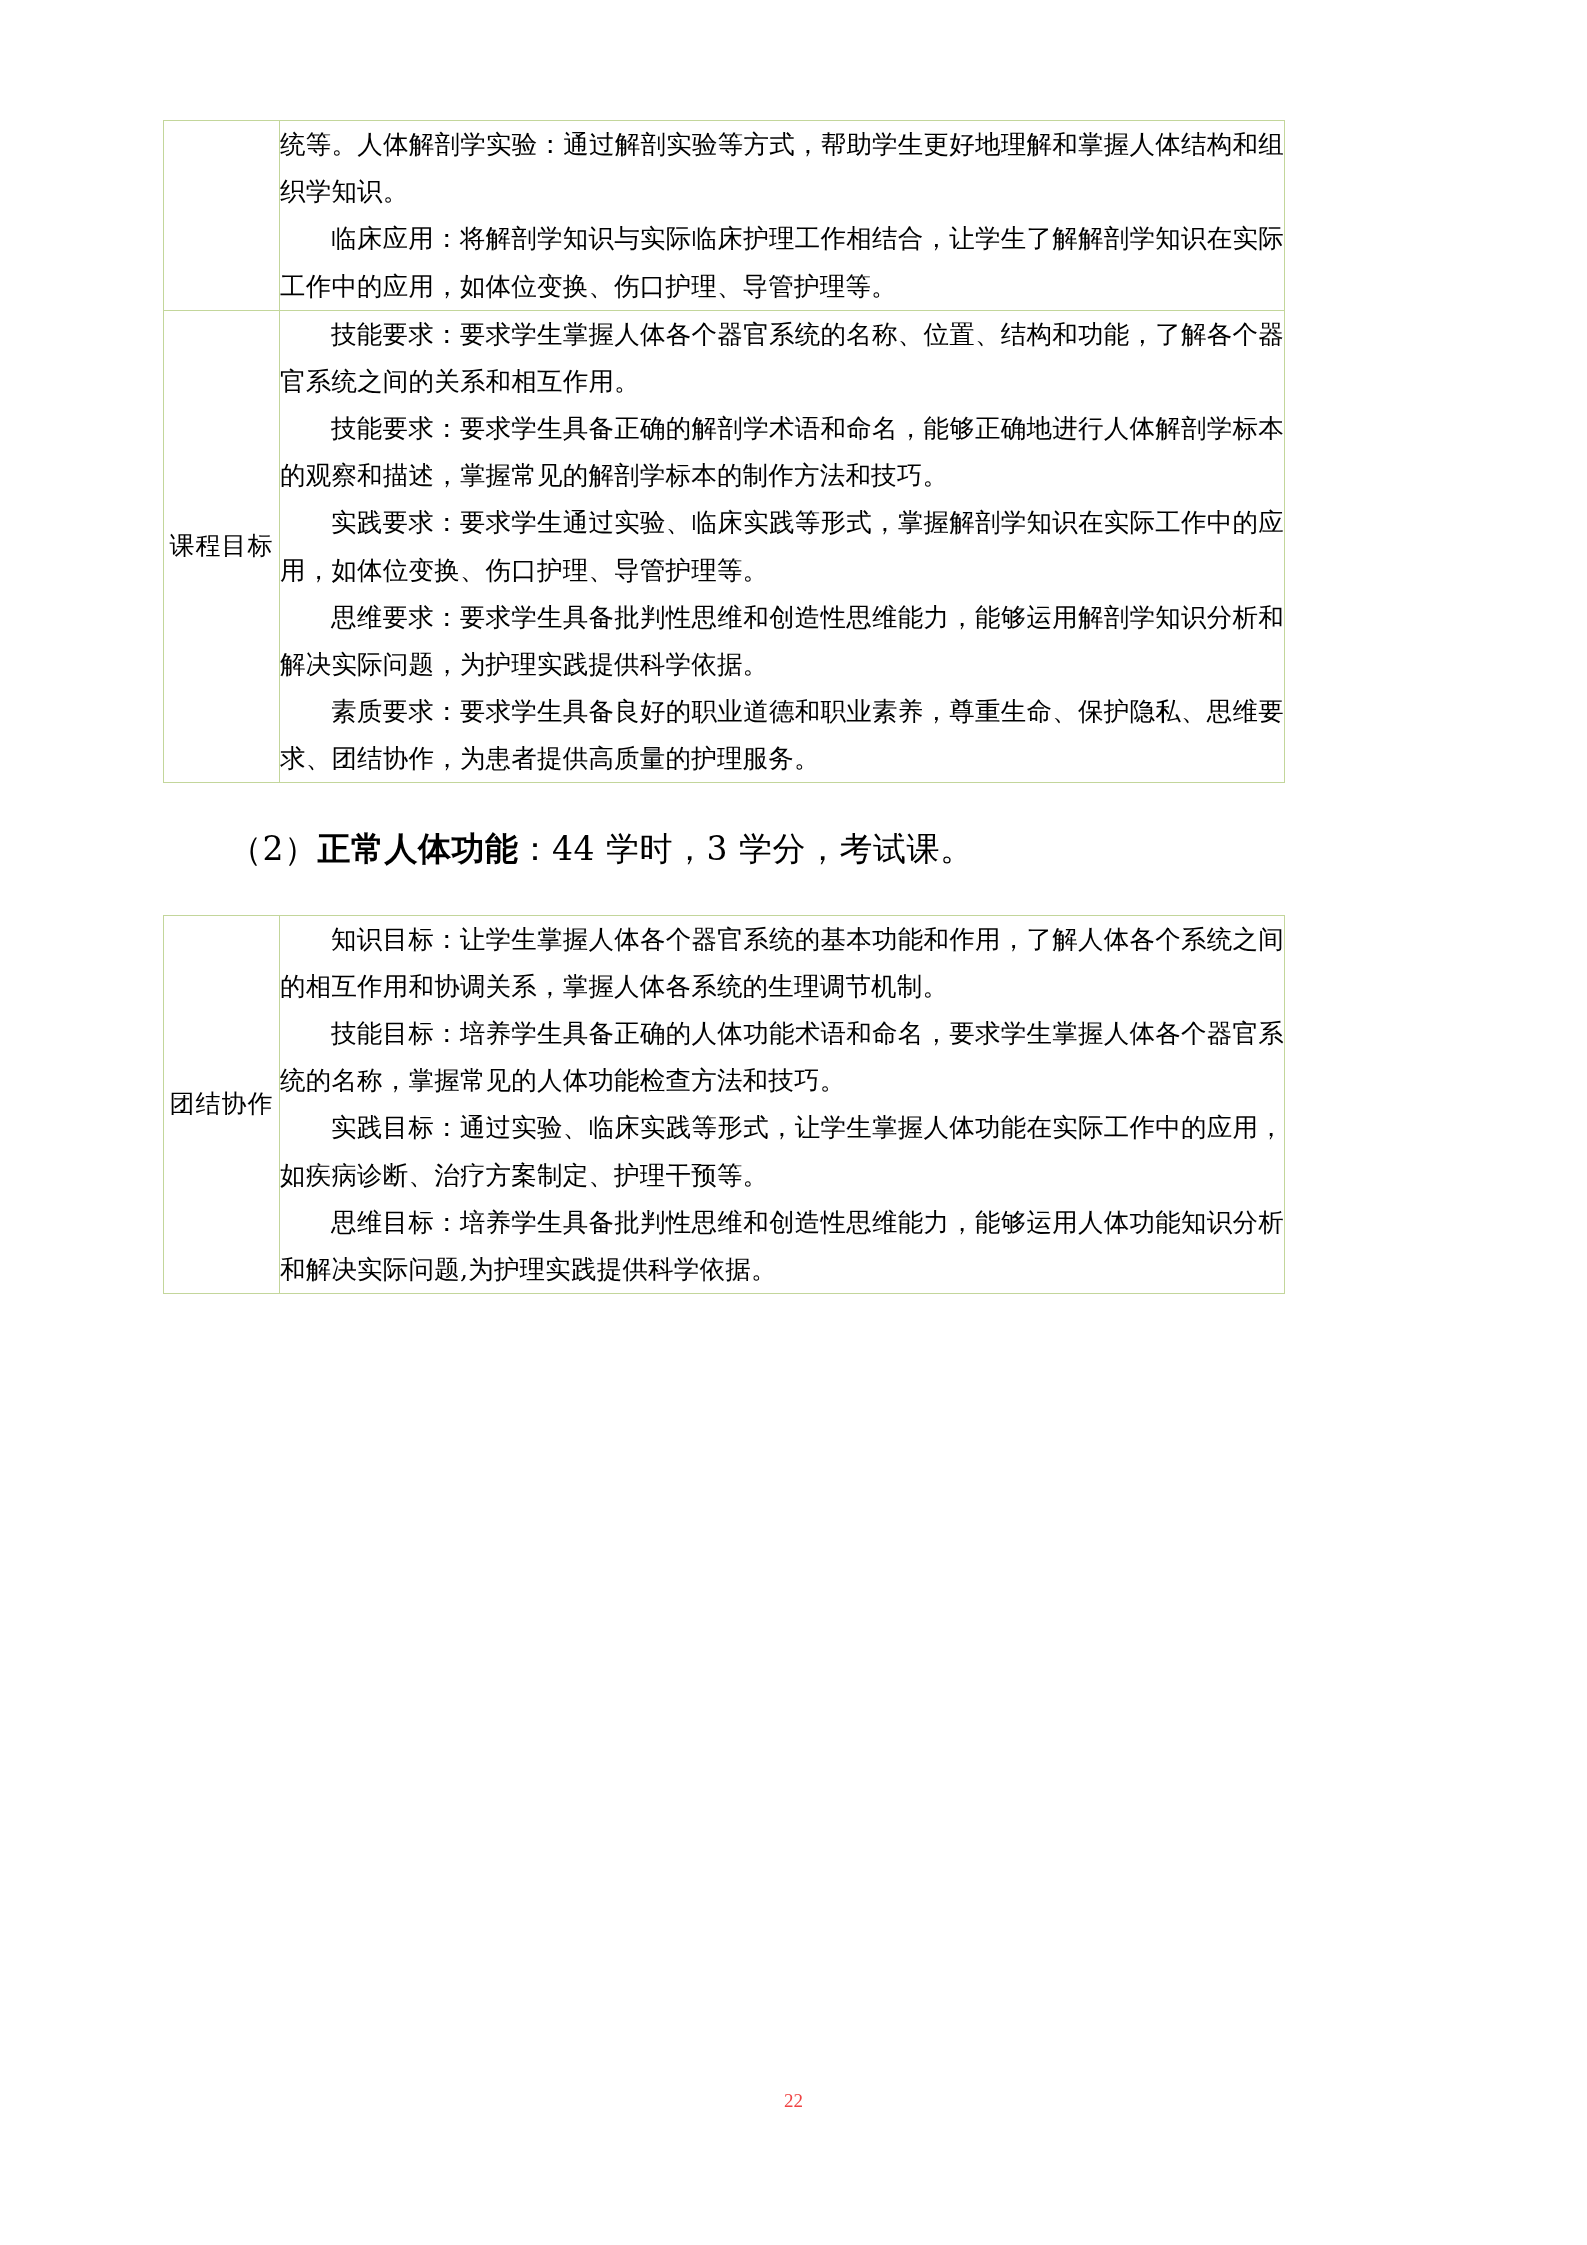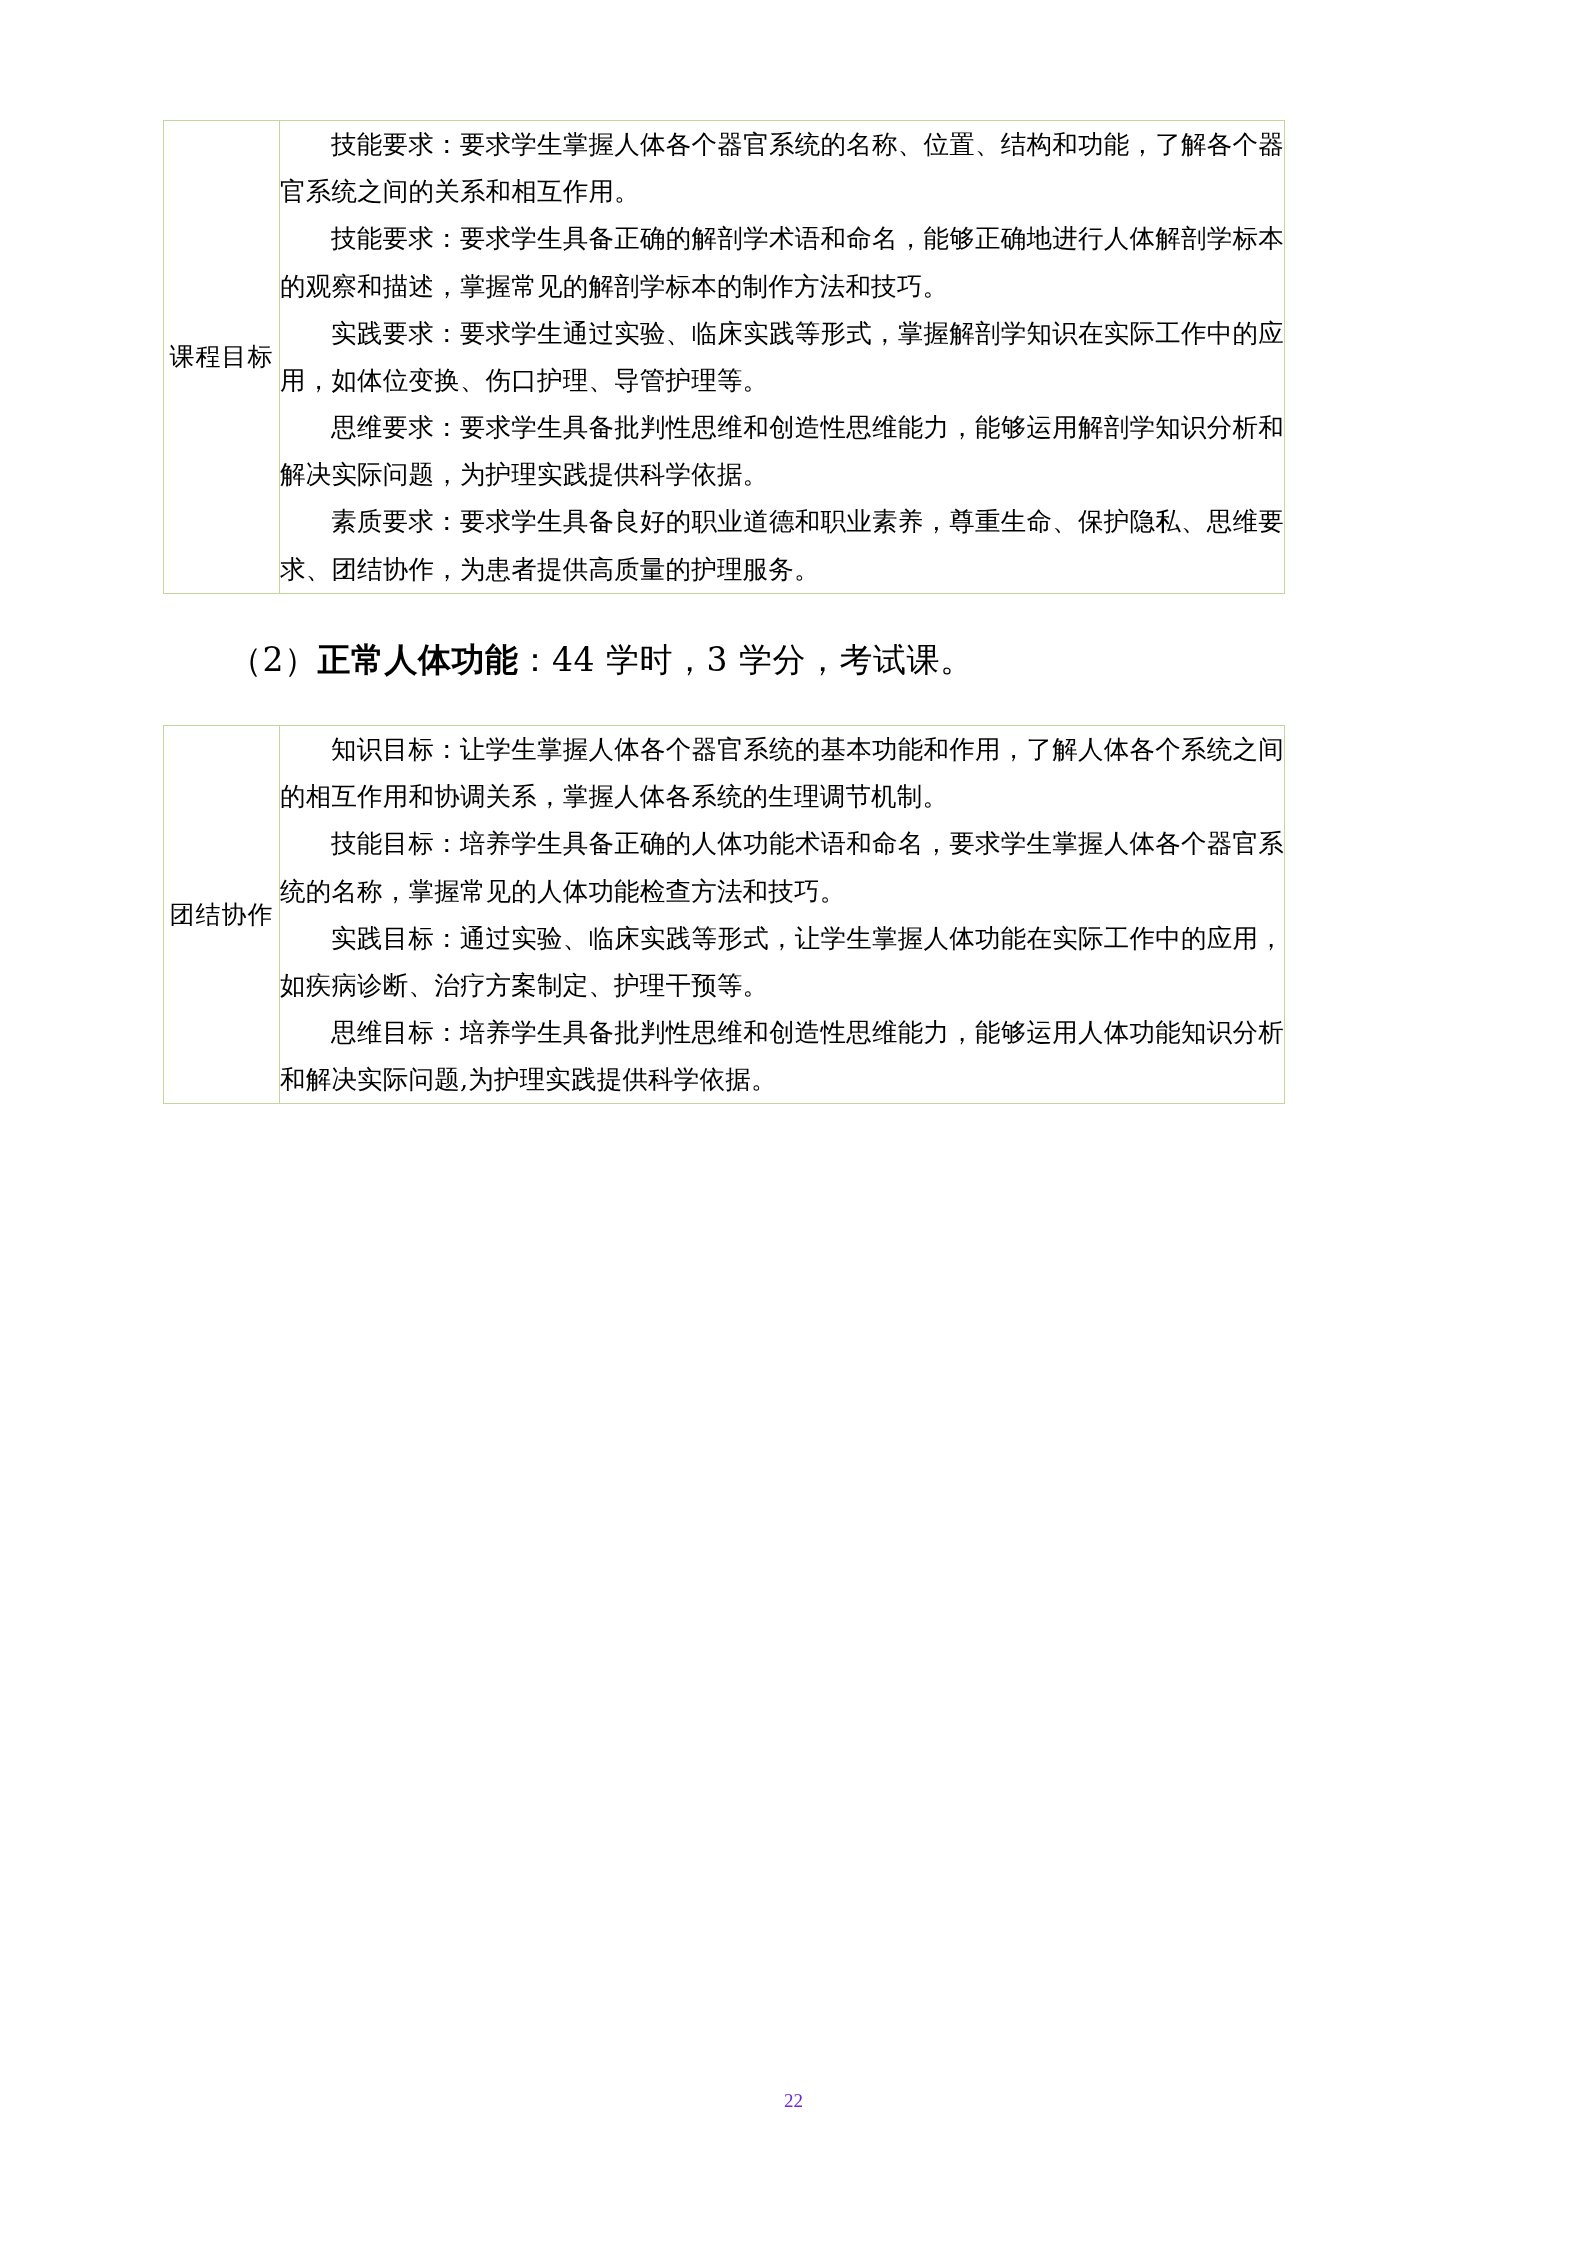--- a/index.html
+++ b/index.html
@@ -70,31 +70,38 @@
     font-weight: bold;
   }
   .page-number {
     position: absolute;
     left: 0;
     right: 0;
     top: 2090px;
     text-align: center;
     font-size: 19px;
     font-family: "Liberation Serif", serif;
-    color: #6d28d9;
+    color: #ef4444;
   }
 </style>
 </head>
 <body>
 
 <div class="page">
   <div class="content">
 
     <table class="doc-table">
       <tbody>
+          <tr>
+        <td class="label-cell"></td>
+        <td class="body-cell">
+          <p class="para">统等。人体解剖学实验：通过解剖实验等方式，帮助学生更好地理解和掌握人体结构和组织学知识。</p>
+          <p class="para indent">临床应用：将解剖学知识与实际临床护理工作相结合，让学生了解解剖学知识在实际工作中的应用，如体位变换、伤口护理、导管护理等。</p>
+        </td>
+      </tr>
       <tr>
         <td class="label-cell">课程目标</td>
         <td class="body-cell">
           <p class="para indent">技能要求：要求学生掌握人体各个器官系统的名称、位置、结构和功能，了解各个器官系统之间的关系和相互作用。</p>
           <p class="para indent">技能要求：要求学生具备正确的解剖学术语和命名，能够正确地进行人体解剖学标本的观察和描述，掌握常见的解剖学标本的制作方法和技巧。</p>
           <p class="para indent">实践要求：要求学生通过实验、临床实践等形式，掌握解剖学知识在实际工作中的应用，如体位变换、伤口护理、导管护理等。</p>
           <p class="para indent">思维要求：要求学生具备批判性思维和创造性思维能力，能够运用解剖学知识分析和解决实际问题，为护理实践提供科学依据。</p>
           <p class="para indent">素质要求：要求学生具备良好的职业道德和职业素养，尊重生命、保护隐私、思维要求、团结协作，为患者提供高质量的护理服务。</p>
         </td>
       </tr>

